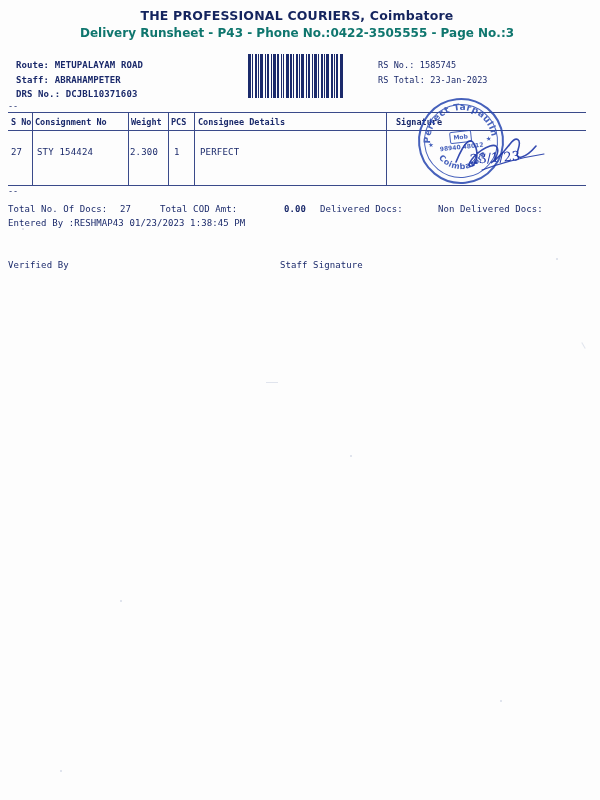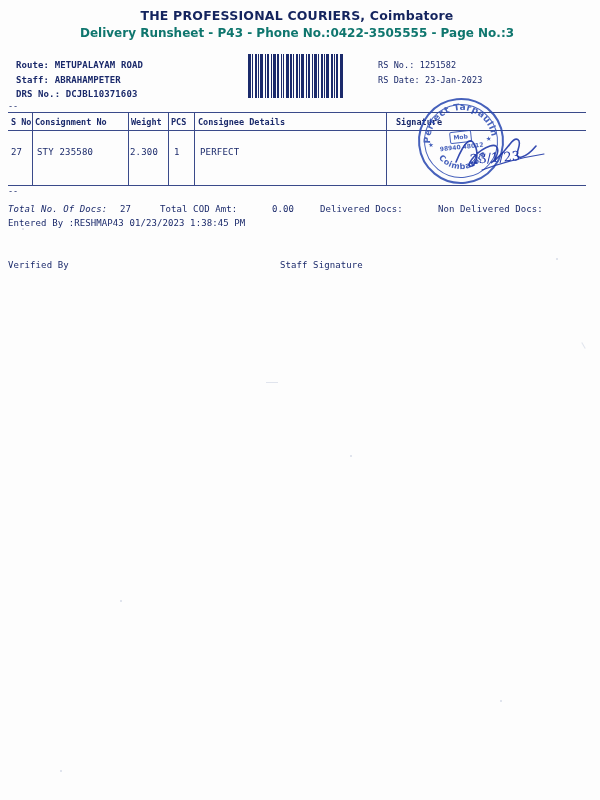--- a/index.html
+++ b/index.html
@@ -307,24 +307,24 @@
         <i style="width:1px"></i>
           <i style="width:1px;background:transparent"></i>
         <i style="width:2px"></i>
           <i style="width:2px;background:transparent"></i>
         <i style="width:3px"></i>
       </div>
 
       <div class="meta-right">
         <div>
           <span>RS No.:</span>
-          <span>1251582</span>
+          <span>1585745</span>
         </div>
         <div>
-          <span>RS Date:</span>
+          <span>RS Total:</span>
           <span>23-Jan-2023</span>
         </div>
       </div>
     </div>
 
     <div class="dashes">--</div>
 
     <div class="table">
       <div class="thead">
         <div class="vline" style="left:24px;"></div>
@@ -339,36 +339,36 @@
         <div class="cell" style="left:190px;">Consignee Details</div>
         <div class="cell" style="left:388px;">Signature</div>
       </div>
       <div class="tbody">
         <div class="vline" style="left:24px;"></div>
         <div class="vline" style="left:120px;"></div>
         <div class="vline" style="left:160px;"></div>
         <div class="vline" style="left:186px;"></div>
         <div class="vline" style="left:378px;"></div>
         <div class="rowcell" style="left:3px;">27</div>
-        <div class="rowcell" style="left:29px;">STY 235580</div>
+        <div class="rowcell" style="left:29px;">STY 154424</div>
         <div class="rowcell" style="left:122px;">2.300</div>
         <div class="rowcell" style="left:166px;">1</div>
         <div class="rowcell" style="left:192px;">PERFECT</div>
         <div class="rowcell" style="left:388px;"></div>
       </div>
     </div>
 
     <div class="dashes" style="margin-top:1px">--</div>
 
     <div class="totals">
       <div style="position:relative;height:14px;">
-        <span class="t" style="left:0px;font-style:italic;">Total No. Of Docs:</span>
+        <span class="t" style="left:0px;">Total No. Of Docs:</span>
         <span class="t" style="left:112px;">27</span>
         <span class="t" style="left:152px;">Total COD Amt:</span>
-        <span class="t" style="left:264px;">0.00</span>
+        <span class="t" style="left:276px;font-weight:bold;">0.00</span>
         <span class="t" style="left:312px;">Delivered Docs:</span>
         <span class="t" style="left:430px;">Non Delivered Docs:</span>
       </div>
       <div style="position:relative;height:14px;text-decoration:underline;">
         <span class="t" style="left:0px;">Entered By :RESHMAP43 01/23/2023 1:38:45 PM</span>
       </div>
     </div>
 
     <div class="footer">
       <span class="f" style="left:0px;">Verified By</span>

